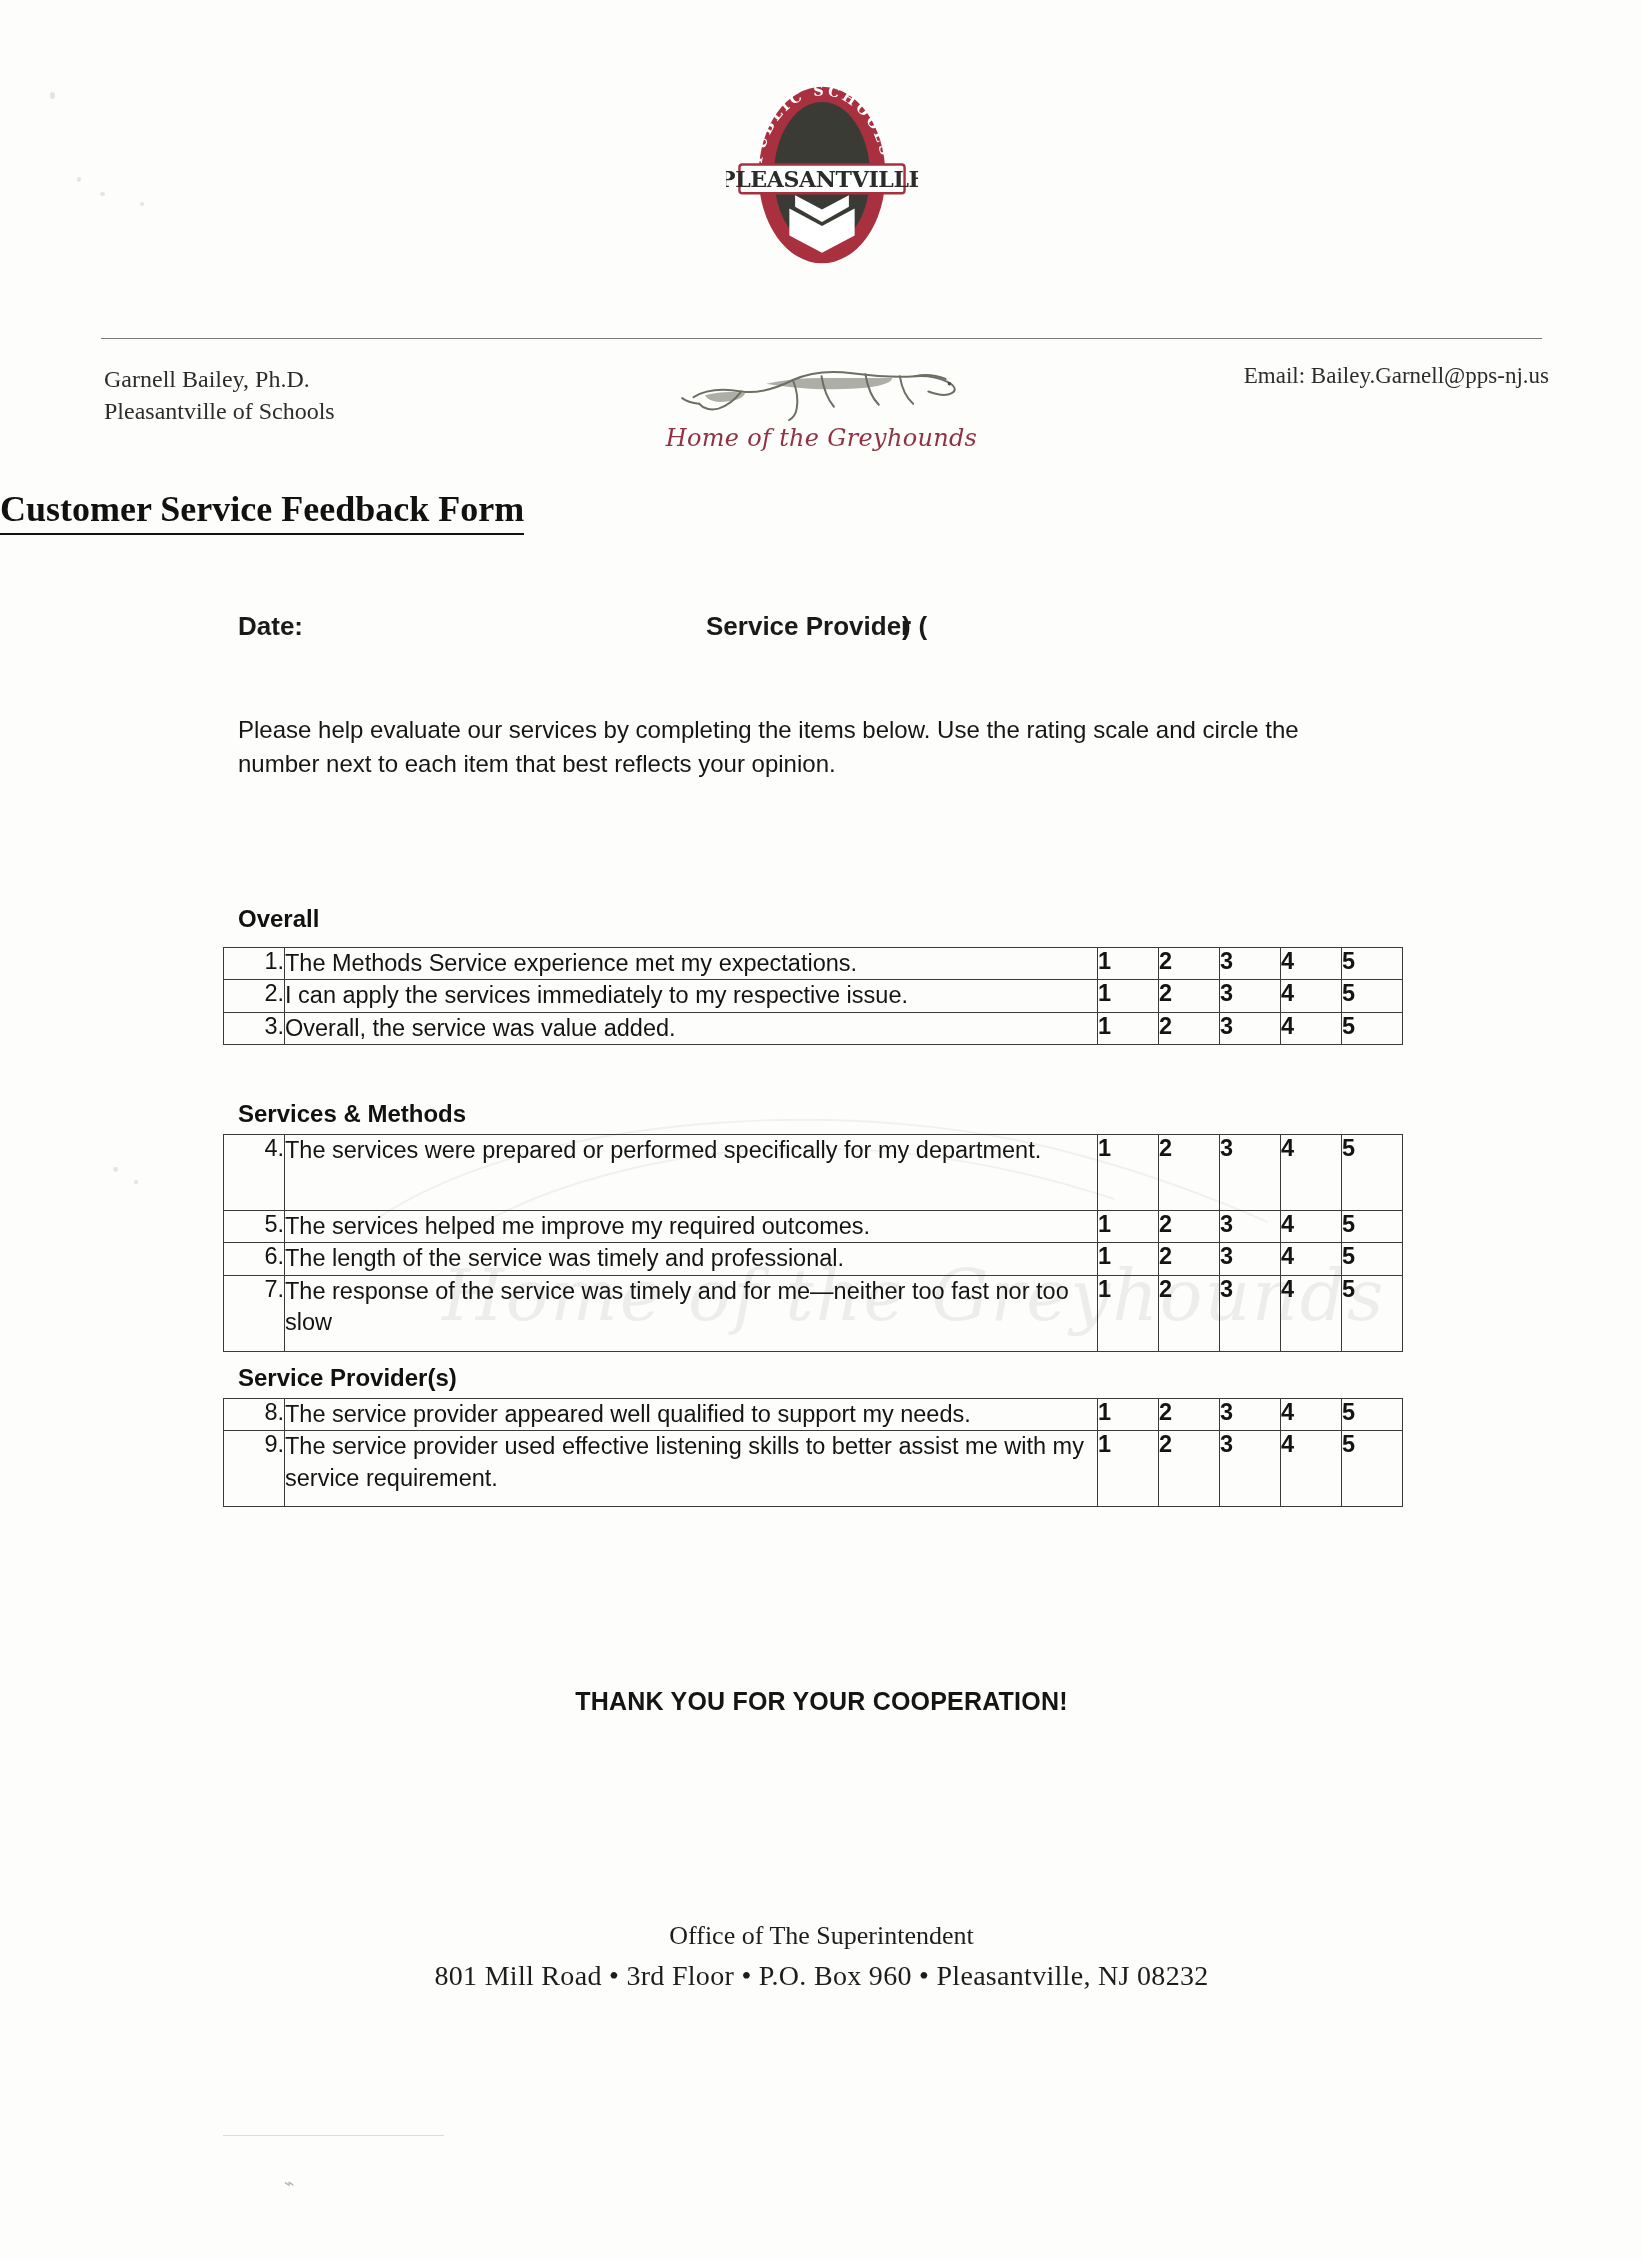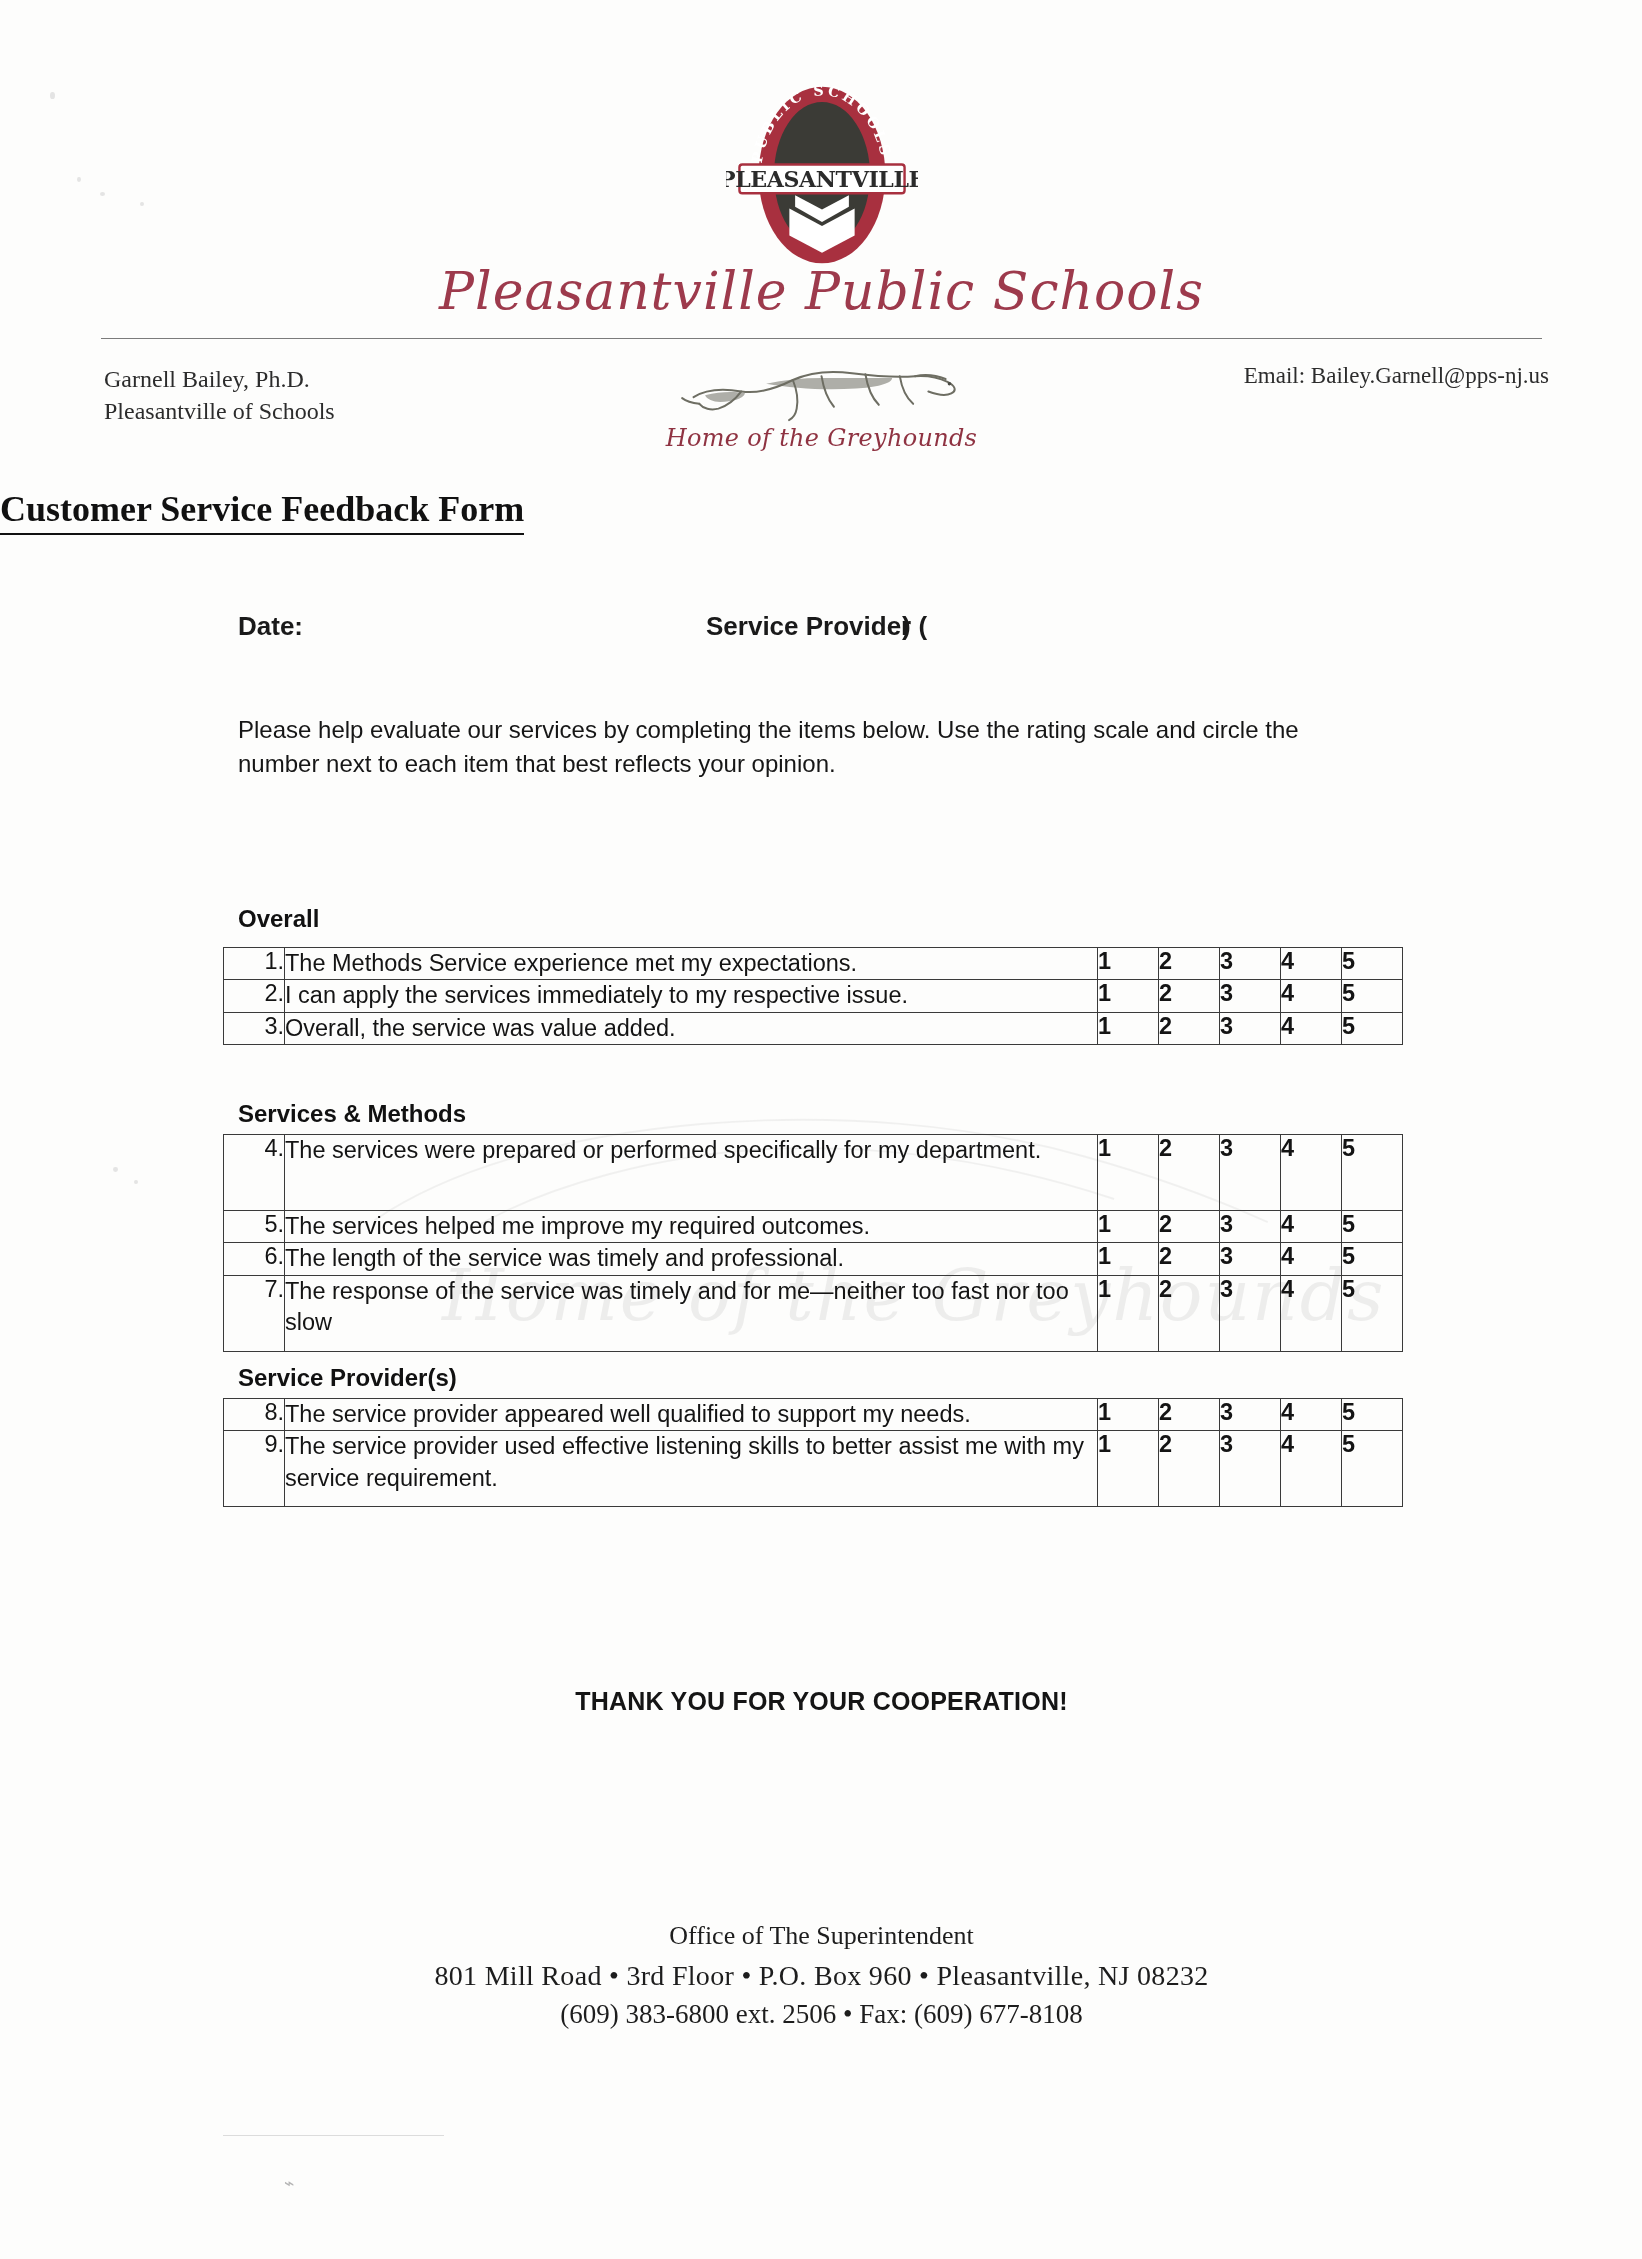--- a/index.html
+++ b/index.html
@@ -285,23 +285,20 @@
       <path d="M100 160 L66 142 L66 170 L100 188 Z" fill="#ffffff"></path>
       <path d="M100 160 L134 142 L134 170 L100 188 Z" fill="#ffffff"></path>
       <path d="M100 143 L72 128 L72 140 L100 156 Z" fill="#ffffff"></path>
       <path d="M100 143 L128 128 L128 140 L100 156 Z" fill="#ffffff"></path>
 
       <rect x="14" y="96" width="172" height="30" rx="3" fill="#ffffff" stroke="#a8303f" stroke-width="2.5"></rect>
       <text x="100" y="119" text-anchor="middle" font-family="'DejaVu Serif', serif" font-size="23" font-weight="bold" fill="#2b2b2b" letter-spacing="-0.4">PLEASANTVILLE</text>
     </svg>
   </div>
 
-  <div class="masthead">
-    <div class="school-name">Pleasantville Public Schools</div>
-  </div>
   <div class="rule"></div>
 
   <div class="supt-block">
     <div>Garnell Bailey, Ph.D.</div>
     <div>Pleasantville of Schools</div>
   </div>
 
   <div class="email-block">Email: Bailey.Garnell@pps-nj.us</div>
 
   <div class="greyhound-wrap">
@@ -444,20 +441,19 @@
         <td class="rate">5</td>
       </tr>
     </tbody>
   </table>
 
   <div class="thanks">THANK YOU FOR YOUR COOPERATION!</div>
 
   <div class="footer">
     <div class="f1">Office of The Superintendent</div>
     <div class="f2">801 Mill Road • 3rd Floor • P.O. Box 960 • Pleasantville, NJ 08232</div>
-    <div class="f3">(609) 383-6800 ext. 2506 • Fax: (609) 677-8108</div>
   </div>
 
   <div class="bottom-hairline"></div>
   <div class="edge-mark">⌁</div>
 
 </div>
 
 
 </body></html>

